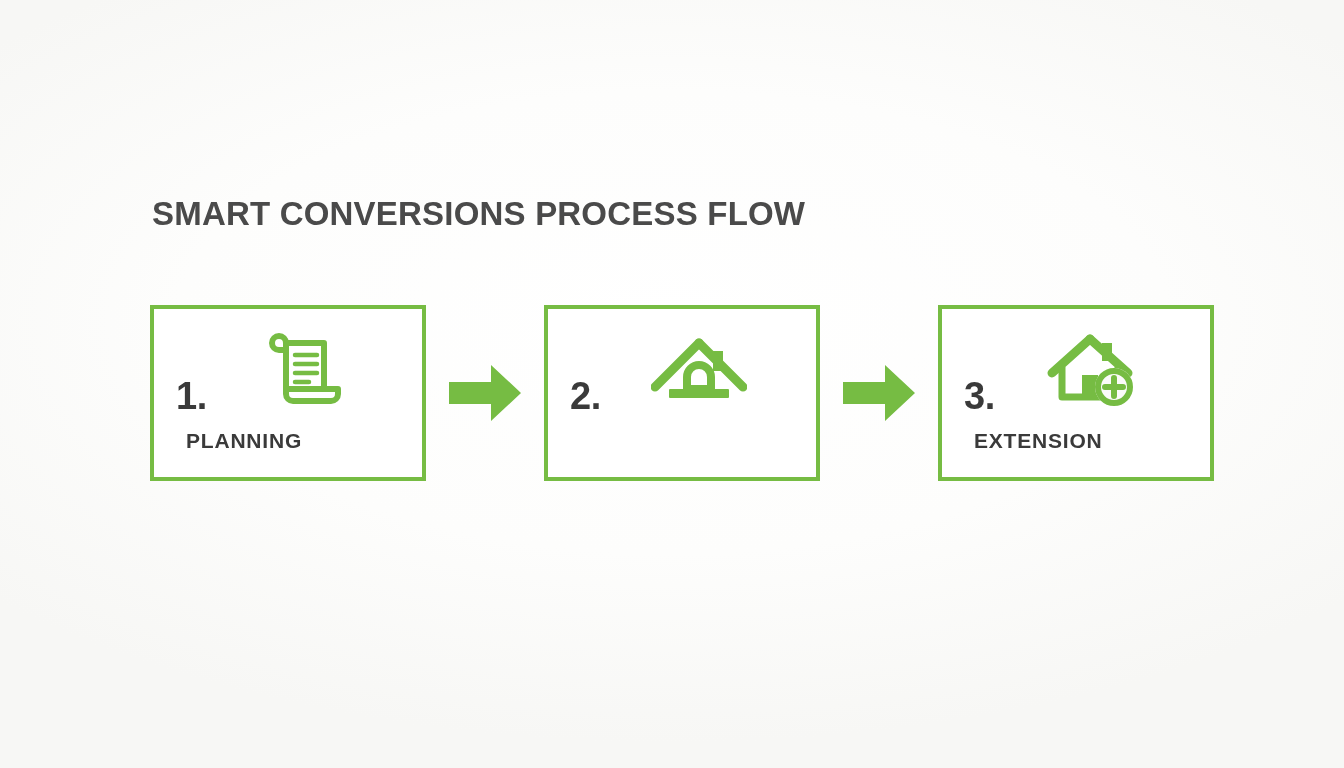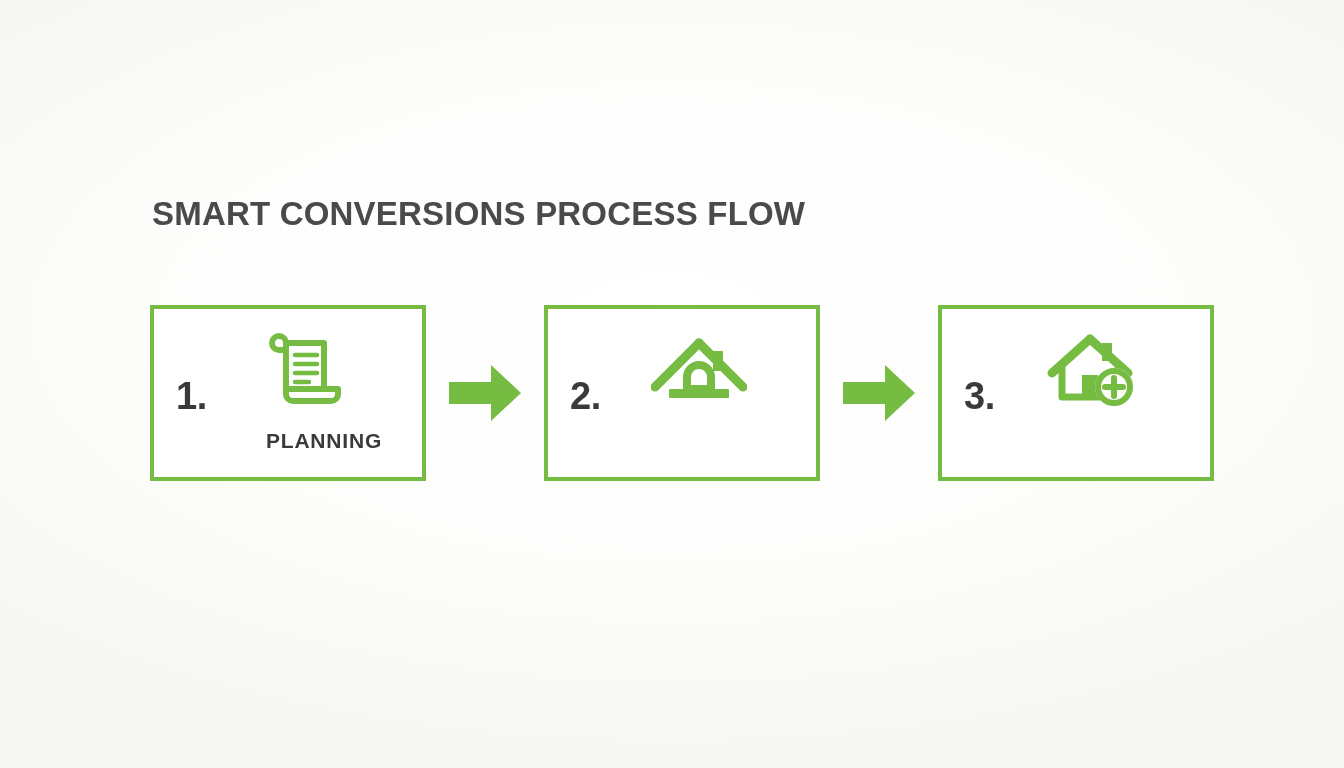--- a/index.html
+++ b/index.html
@@ -79,29 +79,27 @@
     padding-left: 34px;
     box-sizing: border-box;
   }
   .card-icon svg { display: block; }
 
   .card-label {
     position: absolute;
     left: 0;
     right: 0;
     top: 120px;
-    text-align: center;
     padding-left: 32px;
     box-sizing: border-box;
     font-size: 21px;
     font-weight: bold;
     letter-spacing: 0.8px;
     color: #3a3a3a;
     white-space: nowrap;
-    margin-left: 40px;
   }
 
   
   .arrow {
     flex: 0 0 auto;
     width: 118px;
     display: flex;
     align-items: center;
     justify-content: center;
   }
@@ -186,15 +184,16 @@
         <path d="M16 36 v30 h56 v-30" fill="none" stroke="#76bc43" stroke-width="7" stroke-linejoin="round"></path>
 
         <rect x="36" y="44" width="16" height="22" fill="#76bc43"></rect>
 
         <circle cx="68" cy="56" r="19" fill="#fbfbfa"></circle>
         <circle cx="68" cy="56" r="16" fill="none" stroke="#76bc43" stroke-width="6"></circle>
         <path d="M68 47 v18 M59 56 h18" stroke="#76bc43" stroke-width="6" stroke-linecap="round"></path>
       </svg>
     </div>
 
+    <div class="card-label">EXTENSION</div>
   </div>
 
 </div>
 
 </body></html>

